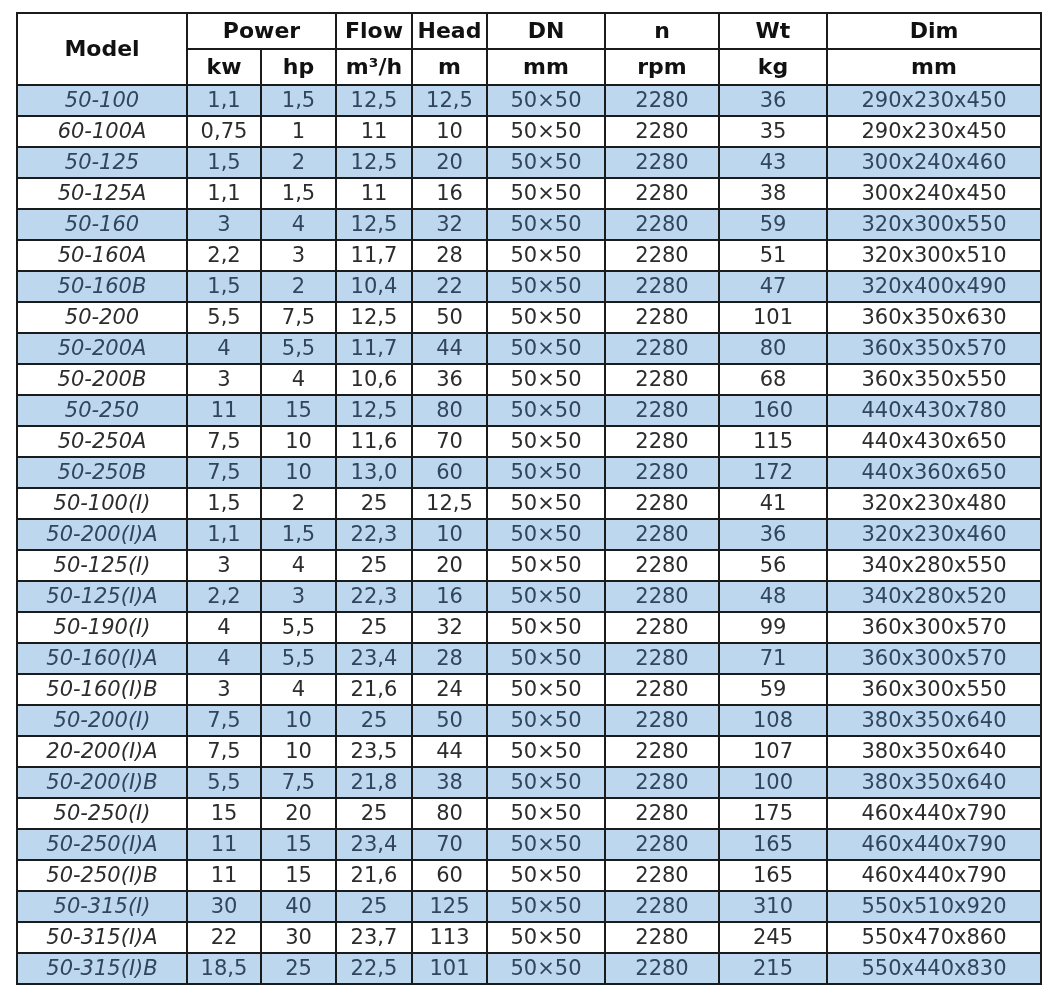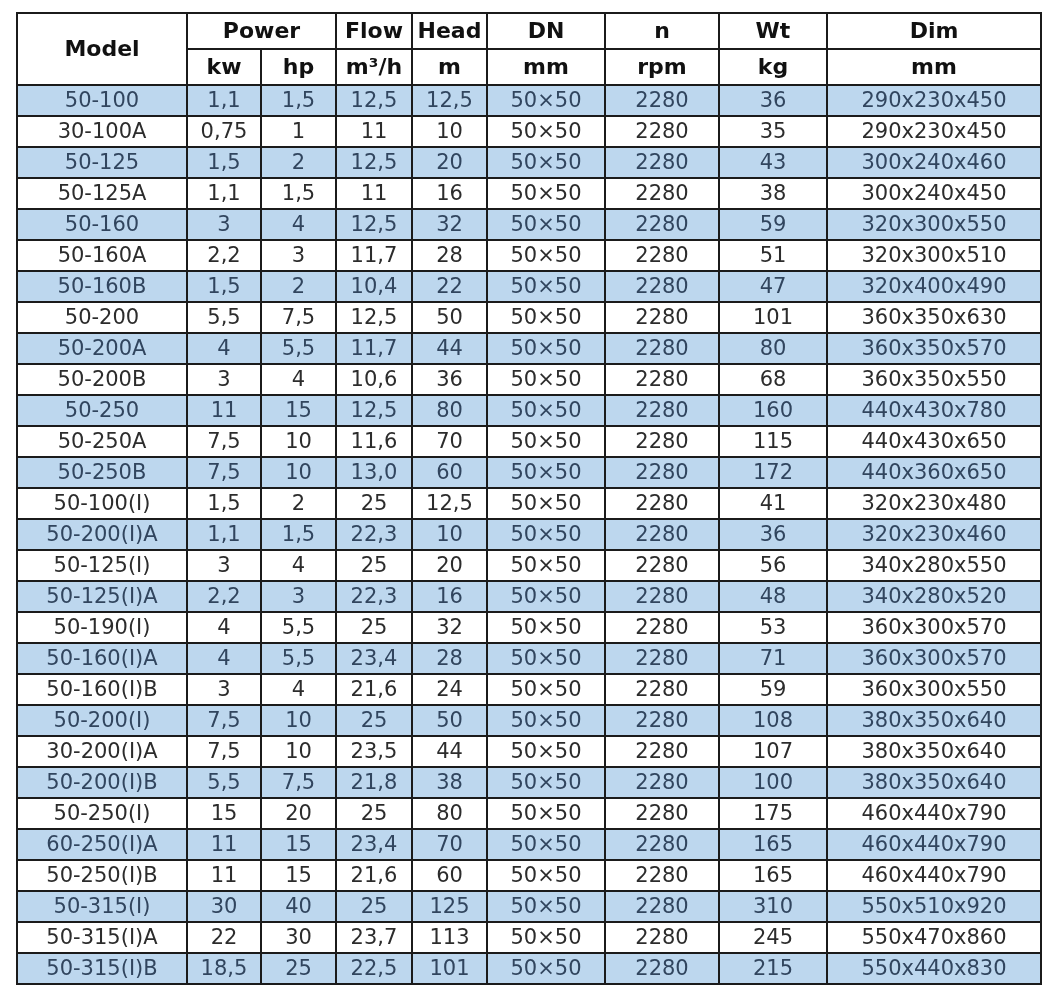--- a/index.html
+++ b/index.html
@@ -47,20 +47,21 @@
     height: 29px;
     line-height: 29px;
   }
   tr.stripe td {
     background: var(--stripe, #bdd7ee);
     color: var(--stripe_text, #31455e);
   }
   td.model-cell {
     text-align: left;
     padding-left: 8px;
+    font-style: italic;
   }
 </style>
 </head>
 <body>
 
 <div class="page">
   <table class="spec-table">
     <colgroup>
       <col style="width:170px">
       <col style="width:74px">
@@ -100,21 +101,21 @@
           <td>1,1</td>
           <td>1,5</td>
           <td>12,5</td>
           <td>12,5</td>
           <td>50×50</td>
           <td>2280</td>
           <td>36</td>
           <td>290x230x450</td>
         </tr>
         <tr>
-          <td class="model-cell">30-100A</td>
+          <td class="model-cell">60-100A</td>
           <td>0,75</td>
           <td>1</td>
           <td>11</td>
           <td>10</td>
           <td>50×50</td>
           <td>2280</td>
           <td>35</td>
           <td>290x230x450</td>
         </tr>
         <tr class="stripe">
@@ -283,21 +284,21 @@
           <td>340x280x520</td>
         </tr>
         <tr>
           <td class="model-cell">50-190(I)</td>
           <td>4</td>
           <td>5,5</td>
           <td>25</td>
           <td>32</td>
           <td>50×50</td>
           <td>2280</td>
-          <td>53</td>
+          <td>99</td>
           <td>360x300x570</td>
         </tr>
         <tr class="stripe">
           <td class="model-cell">50-160(I)A</td>
           <td>4</td>
           <td>5,5</td>
           <td>23,4</td>
           <td>28</td>
           <td>50×50</td>
           <td>2280</td>
@@ -320,21 +321,21 @@
           <td>7,5</td>
           <td>10</td>
           <td>25</td>
           <td>50</td>
           <td>50×50</td>
           <td>2280</td>
           <td>108</td>
           <td>380x350x640</td>
         </tr>
         <tr>
-          <td class="model-cell">30-200(I)A</td>
+          <td class="model-cell">20-200(I)A</td>
           <td>7,5</td>
           <td>10</td>
           <td>23,5</td>
           <td>44</td>
           <td>50×50</td>
           <td>2280</td>
           <td>107</td>
           <td>380x350x640</td>
         </tr>
         <tr class="stripe">
@@ -353,21 +354,21 @@
           <td>15</td>
           <td>20</td>
           <td>25</td>
           <td>80</td>
           <td>50×50</td>
           <td>2280</td>
           <td>175</td>
           <td>460x440x790</td>
         </tr>
         <tr class="stripe">
-          <td class="model-cell">60-250(I)A</td>
+          <td class="model-cell">50-250(I)A</td>
           <td>11</td>
           <td>15</td>
           <td>23,4</td>
           <td>70</td>
           <td>50×50</td>
           <td>2280</td>
           <td>165</td>
           <td>460x440x790</td>
         </tr>
         <tr>

